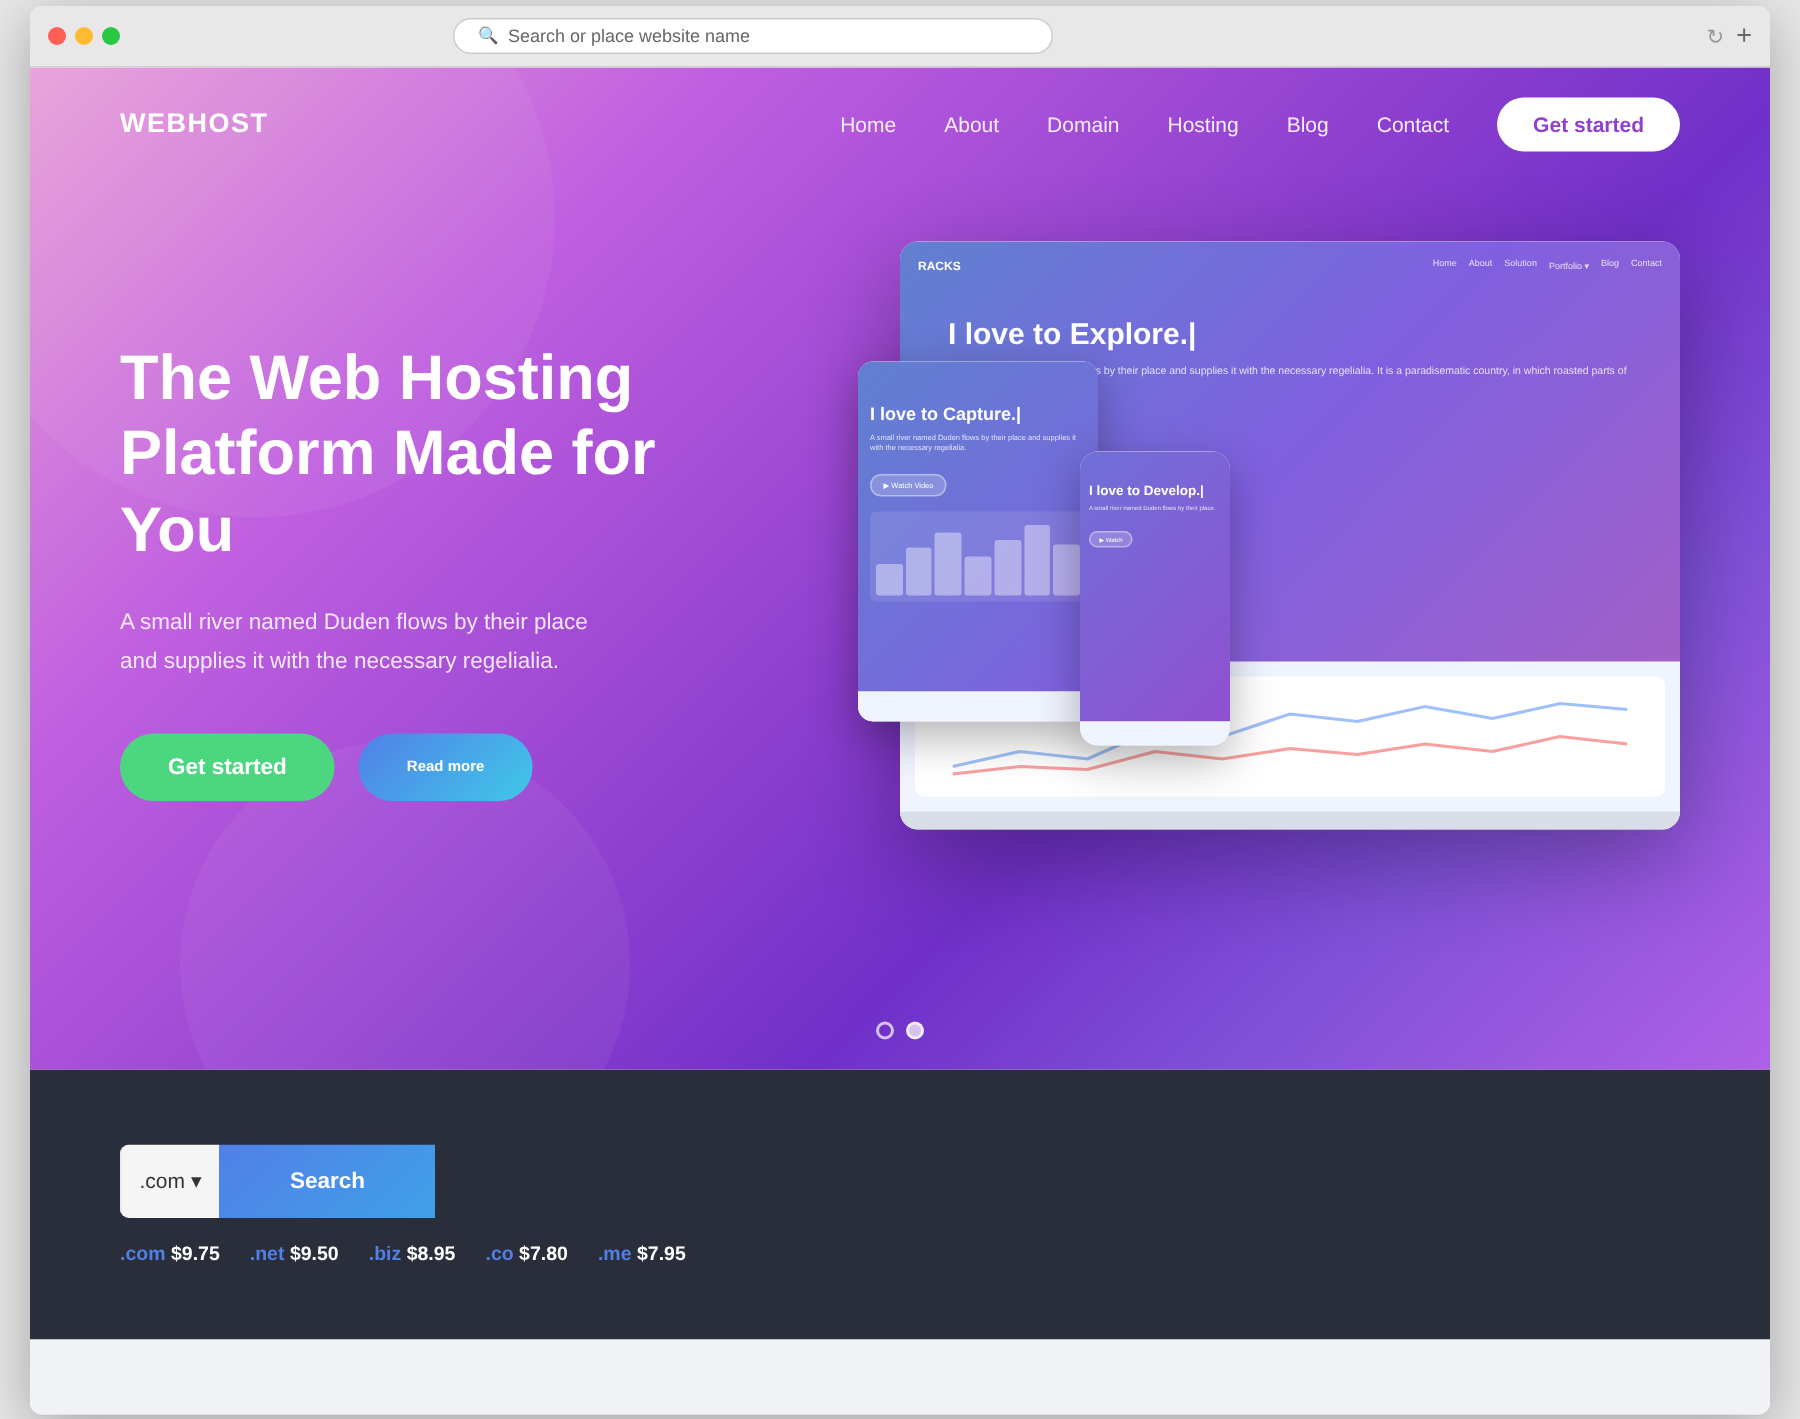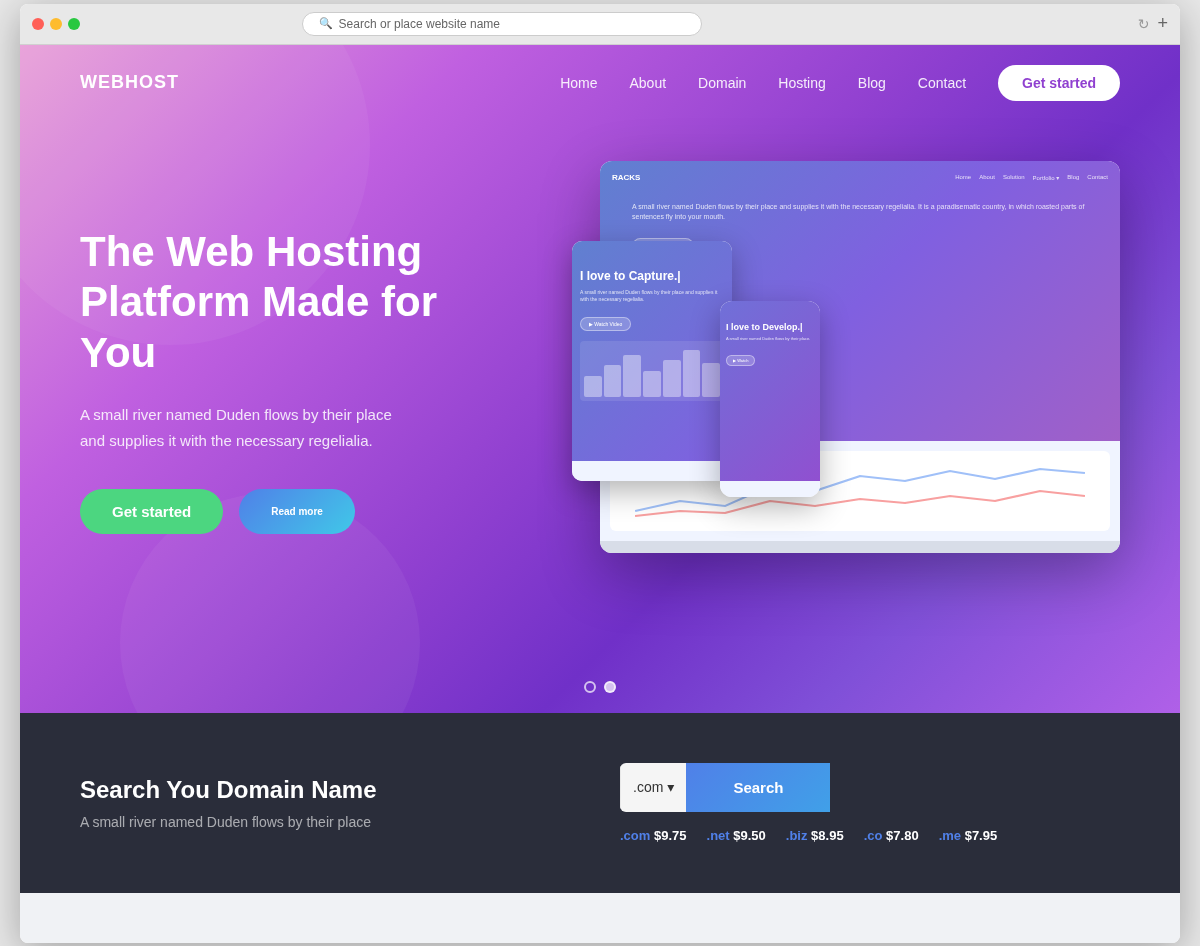--- a/index.html
+++ b/index.html
@@ -159,20 +159,21 @@
                 <span class="laptop-logo">RACKS</span>
                 <div class="laptop-nav">
                   <span>Home</span>
                   <span>About</span>
                   <span>Solution</span>
                   <span>Portfolio ▾</span>
                   <span>Blog</span>
                   <span>Contact</span>
                 </div>
               </div>
+              <div class="laptop-hero-text">I love to Explore.|</div>
               <div class="laptop-hero-sub">A small river named Duden flows by their place and supplies it with the necessary regelialia. It is a paradisematic country, in which roasted parts of sentences fly into your mouth.</div>
               <div class="laptop-btn">▶ Watch Video</div>
             </div>
             <div class="laptop-bottom">
               <div class="laptop-dashboard">
                 <div class="chart-mini">
                   <svg viewBox="0 0 300 60" preserveAspectRatio="none">
                     <polyline points="0,50 30,40 60,45 90,25 120,30 150,15 180,20 210,10 240,18 270,8 300,12" fill="none" stroke="#a0c0f8" stroke-width="2"></polyline>
                     <polyline points="0,55 30,50 60,52 90,40 120,45 150,38 180,42 210,35 240,40 270,30 300,35" fill="none" stroke="#f8a0a0" stroke-width="2"></polyline>
                   </svg>
@@ -212,24 +213,20 @@
       </div>
 
       <div class="pagination">
         <div class="dot-page"></div>
         <div class="dot-page active"></div>
       </div>
     </div>
 
     <div class="domain-section">
       <div class="domain-inner">
-        <div class="domain-text">
-          <h2>Search You Domain Name</h2>
-          <p>A small river named Duden flows by their place</p>
-        </div>
         <div class="domain-search">
           <div class="domain-input-row">
             <div class="domain-ext-select">
               <span>.com</span>
               <span>▾</span>
             </div>
             <button class="domain-search-btn">Search</button>
           </div>
           <div class="domain-prices">
             <span class="price-item">

